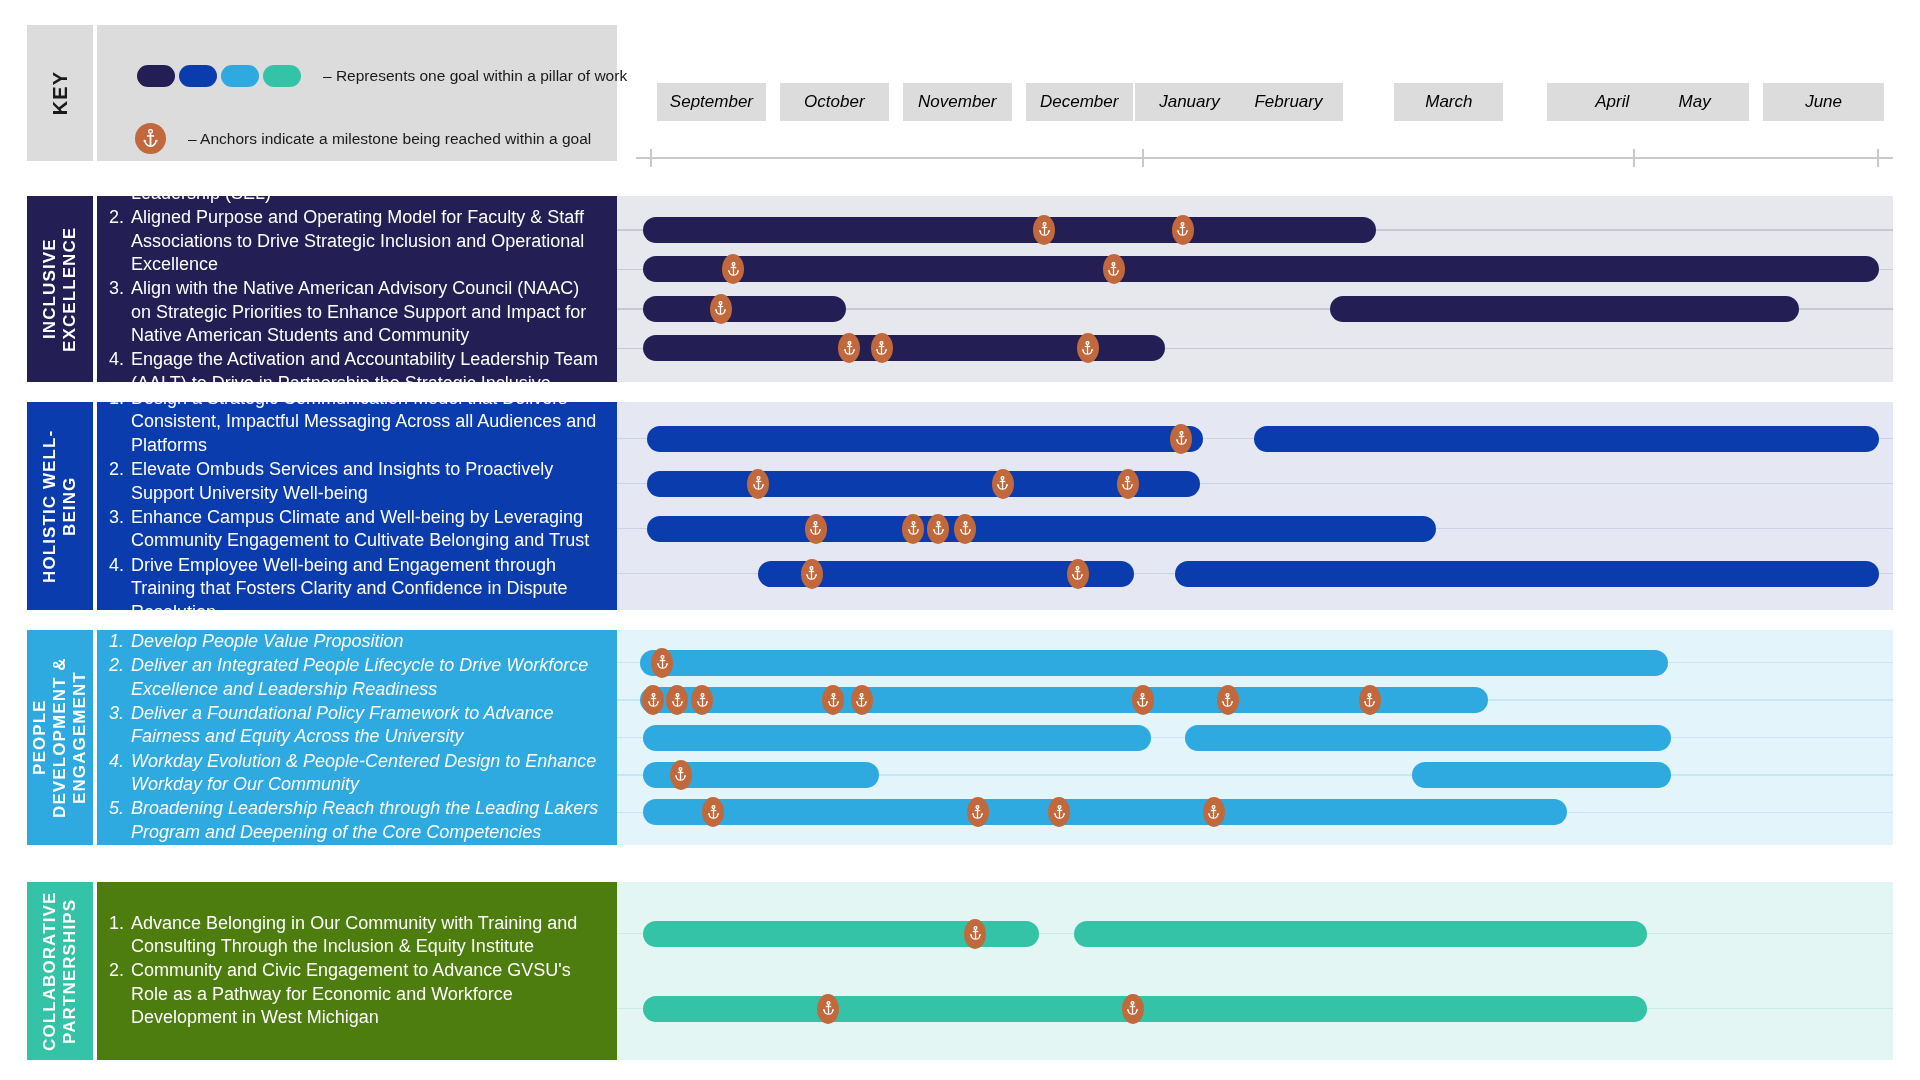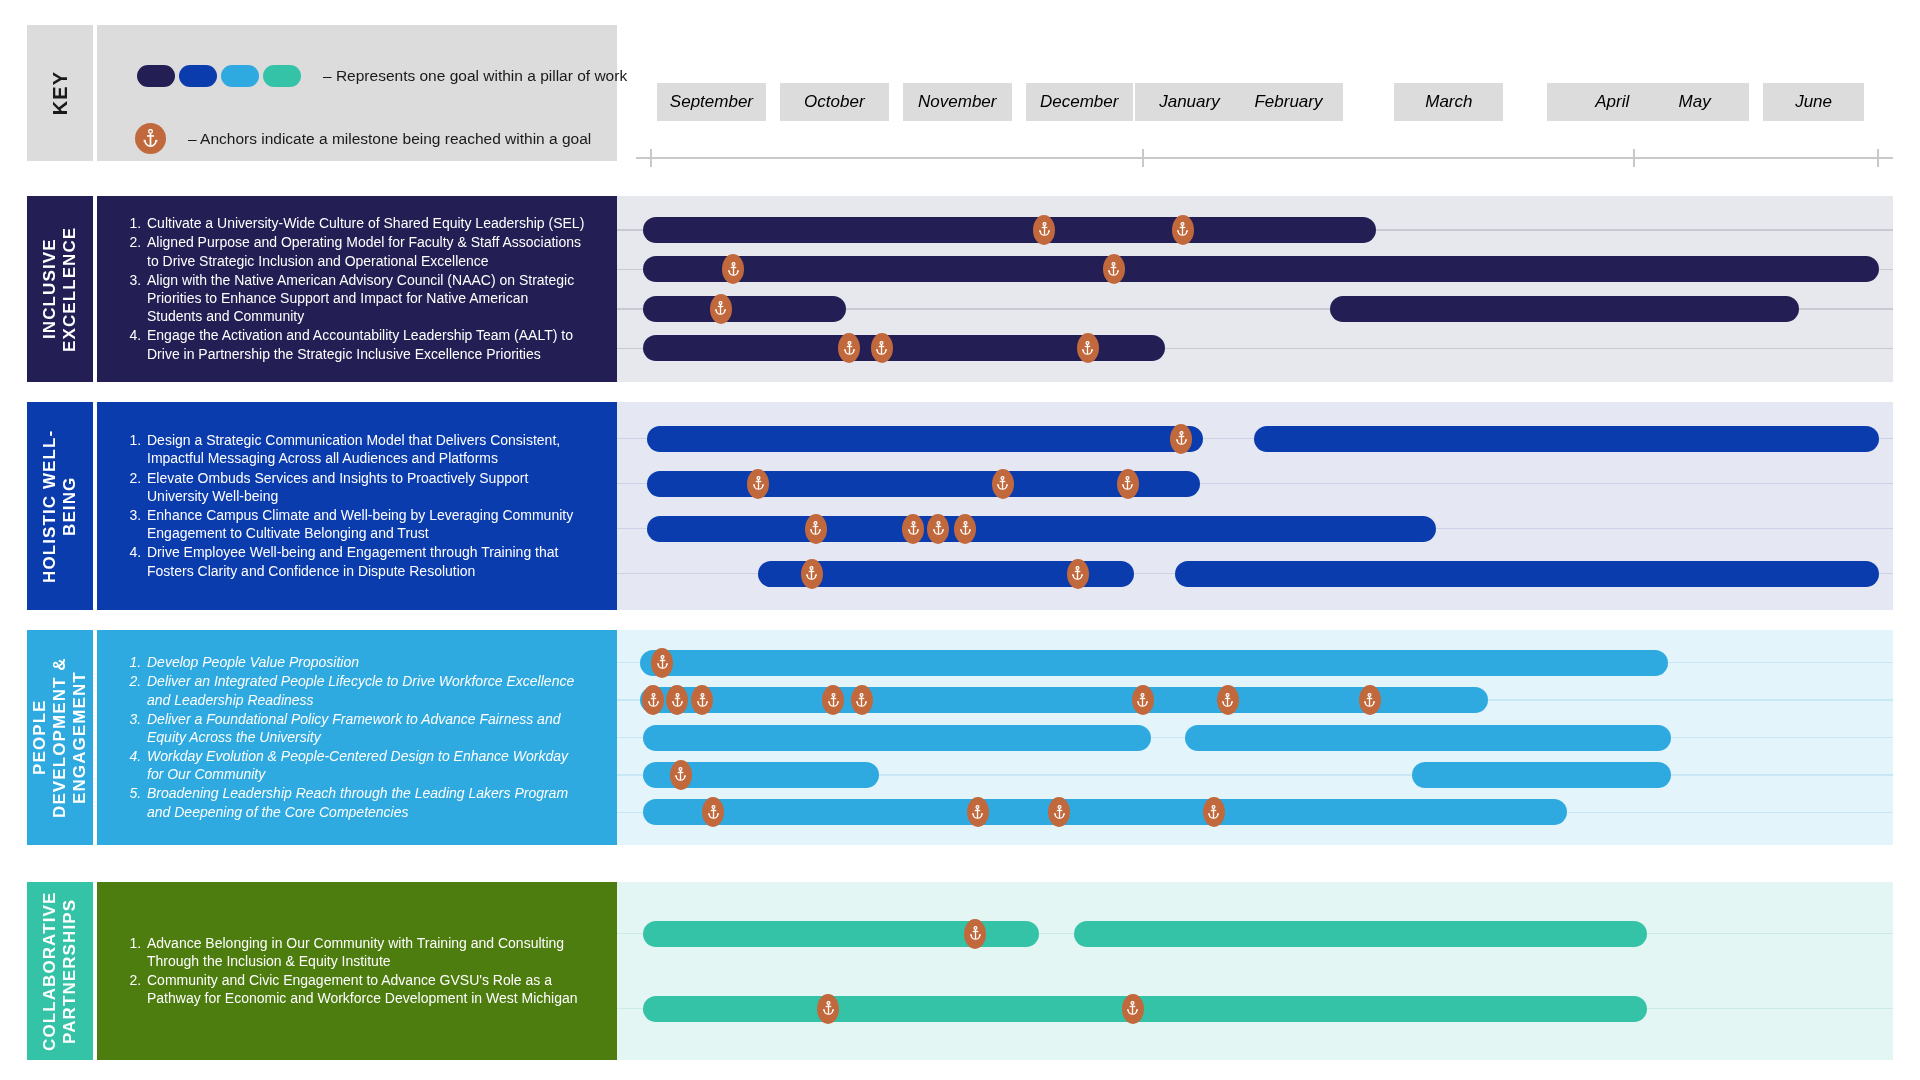--- a/index.html
+++ b/index.html
@@ -59,22 +59,22 @@
   
   .pillar{position:absolute;left:27px;display:flex;}
   .p-tab{width:66px;display:flex;align-items:center;justify-content:center;}
   .p-tab span{
     writing-mode:vertical-rl;transform:rotate(180deg);
     font-weight:bold;font-size:17px;letter-spacing:1.1px;color:#ffffff;
     text-align:center;line-height:1.18;
   }
   .p-goals{width:520px;margin-left:4px;display:flex;align-items:center;}
   .p-goals ol{
-    margin:16px;padding:0 14px 0 32px;list-style:decimal;
-    color:#ffffff;font-size:14px;line-height:1.30;
+    margin:0;padding:0 14px 0 32px;list-style:decimal;
+    color:#ffffff;font-size:18px;line-height:1.30;
   }
   .p-goals ol li{margin:0 0 1px 0;padding-left:2px;}
   .p-chart{position:relative;flex:1;overflow:hidden;}
   .gridline{position:absolute;left:0;right:0;height:1.5px;}
   .bar{position:absolute;border-radius:14px;height:26px;}
   .anchor-mark{position:absolute;width:22px;height:30px;border-radius:11px/15px;
     background:#c1693c;display:flex;align-items:center;justify-content:center;}
   .anchor-mark svg{display:block}
 </style>
 </head>
@@ -116,21 +116,21 @@
     <div class="months" id="months">
         <div class="month" style="left: 21px; width: 108.9px;">September</div>
         <div class="month" style="left: 143.9px; width: 108.9px;">October</div>
         <div class="month" style="left: 266.8px; width: 108.9px;">November</div>
         <div class="month" style="left: 389.7px; width: 107px;">December</div>
         <div class="month" style="left: 499px; width: 108.9px;">January</div>
         <div class="month" style="left: 598px; width: 108.9px;">February</div>
         <div class="month" style="left: 758.4px; width: 108.9px;">March</div>
         <div class="month" style="left: 881.3px; width: 130px; margin-left: 30px;">April</div>
         <div class="month" style="left: 1004.2px; width: 108.9px;">May</div>
-        <div class="month" style="left: 1127.1px; width: 101px; text-align: center;">June</div>
+        <div class="month" style="left: 1127.1px; width: 121px; text-align: center;">June</div>
       </div>
     <div class="tl-axis bot" id="axis-bot">
       <div class="tl-rule"></div>
     <div class="tl-tick" style="left: 14px;"></div>
         <div class="tl-tick" style="left: 1241px;"></div>
         <div class="tl-tick" style="left: 505.6px;"></div>
         <div class="tl-tick" style="left: 997.2px;"></div>
       </div>
   </div>
 

